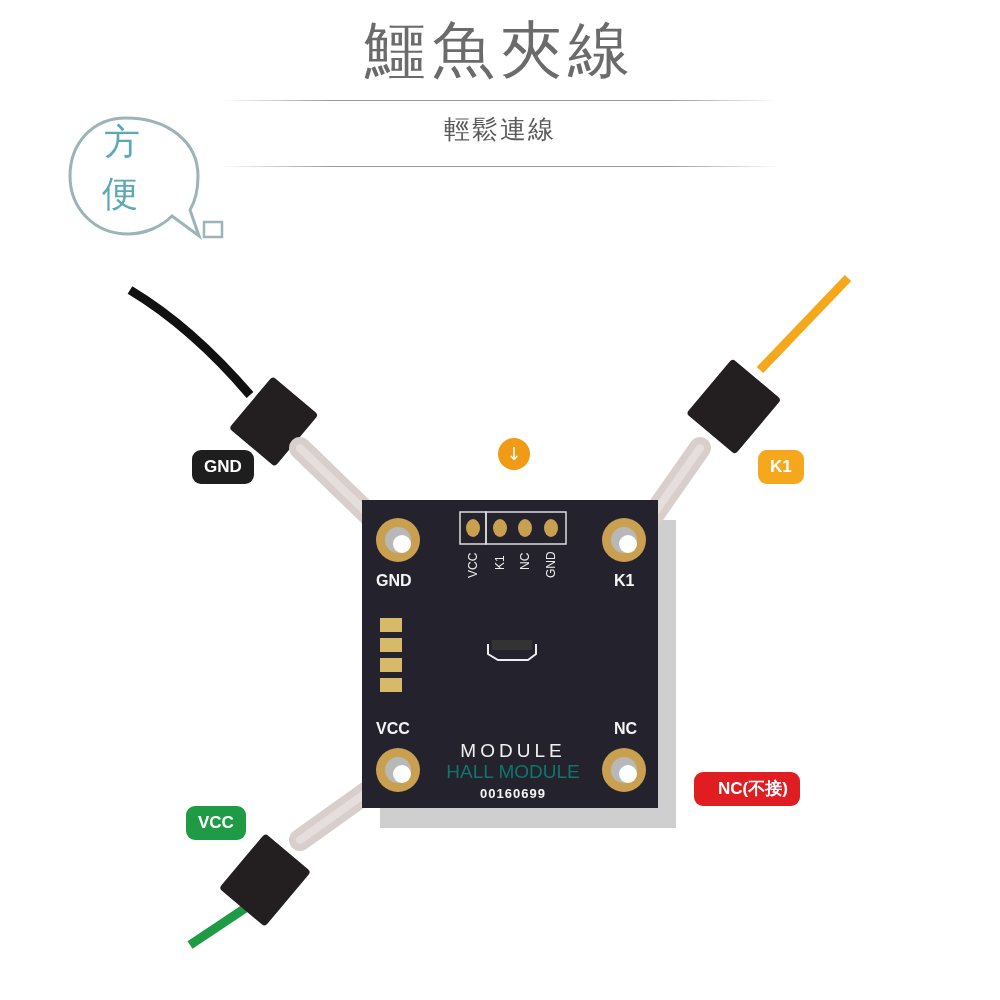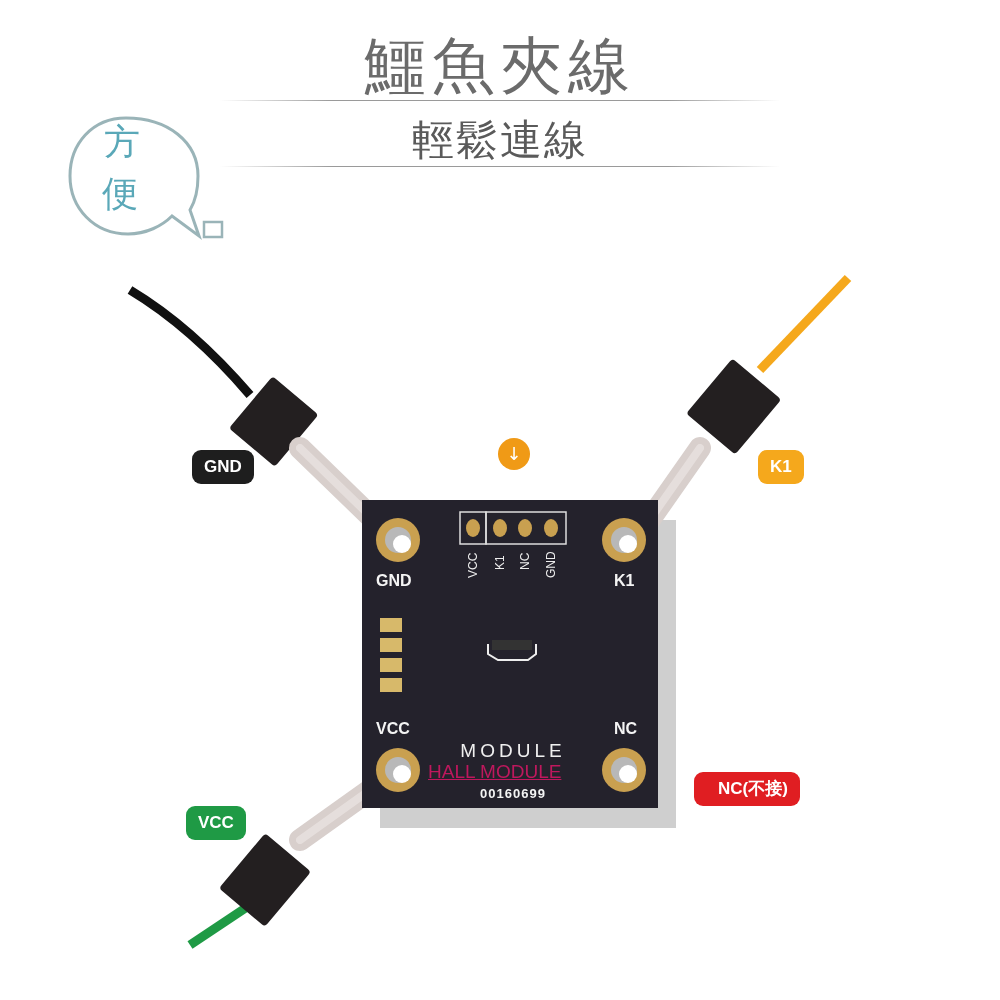--- a/index.html
+++ b/index.html
@@ -1,22 +1,22 @@
 <!DOCTYPE html>
 <html><head>
 <meta charset="utf-8">
 <style>
   html, body { margin:0; padding:0; background:#ffffff; }
   body { width:1000px; height:1000px; position:relative; overflow:hidden;
          font-family: "DejaVu Sans", sans-serif; color:#555; }
   .abs { position:absolute; }
   .title { left:0; width:1000px; top:8px; text-align:center; font-size:62px;
-           color:#6b6b6b; letter-spacing:6px; font-weight:300;margin-top:16px; }
+           color:#6b6b6b; letter-spacing:6px; font-weight:300; }
   .rule { height:1px; background:linear-gradient(90deg, rgba(150,150,150,0), #9a9a9a 20%, #9a9a9a 80%, rgba(150,150,150,0)); }
-  .subtitle { left:0; width:1000px; top:112px; text-align:center; font-size:42px;
+  .subtitle { left:0; width:1000px; top:112px; text-align:center; font-size:26px;
               color:#5a5a5a; letter-spacing:2px; }
   .desc { left:240px; width:600px; text-align:center; font-size:27px; color:#666;
           letter-spacing:2px; line-height:46px; top:196px; }
   .bubble-label { font-family:"DejaVu Sans", sans-serif; font-size:36px; color:#5aa8b8; }
   .tag { font-family:"Liberation Sans", sans-serif; font-weight:bold; color:#fff;
          font-size:17px; border-radius:9px; padding:0 12px; height:34px; line-height:34px;
          text-align:center; }
   .pcb { left:362px; top:500px; width:296px; height:308px; }
   .silk { font-family:"Liberation Sans", sans-serif; font-weight:bold; color:#f4f4f4; }
   .pin-label { font-family:"Liberation Sans", sans-serif; color:#eee; font-size:12px;
@@ -105,21 +105,21 @@
   <div class="abs silk" style="left:252px; top:72px; font-size:16px;">K1</div>
   <div class="abs silk" style="left:14px; top:220px; font-size:16px;">VCC</div>
   <div class="abs silk" style="left:252px; top:220px; font-size:16px;">NC</div>
 
   <div class="abs pin-label" style="left:104px; top:78px;">VCC</div>
   <div class="abs pin-label" style="left:131px; top:70px;">K1</div>
   <div class="abs pin-label" style="left:156px; top:70px;">NC</div>
   <div class="abs pin-label" style="left:182px; top:78px;">GND</div>
 
   <div class="abs" style="left:66px; top:240px; width:170px; text-align:center; font-family:'Liberation Sans', sans-serif; color:#f0f0f0; font-size:19px; letter-spacing:4px;">MODULE</div>
-  <div class="abs" style="left:66px; top:261px; width:170px; text-align:left; font-family:'Liberation Sans', sans-serif; color:#be185d; font-size:19px;text-decoration:underline;">HALL MODULE</div>
+  <div class="abs" style="left:66px; top:261px; width:170px; text-align:center; font-family:'Liberation Sans', sans-serif; color:#0f766e; font-size:19px;">HALL MODULE</div>
   <div class="abs silk" style="left:66px; top:286px; width:170px; text-align:center; font-size:13px; letter-spacing:1px;">00160699</div>
 </div>
 
 <div class="abs" style="left:498px; top:438px; width:32px; height:32px; border-radius:50%; background:#f09a16; color:#fff; text-align:center; line-height:32px; font-size:18px;">↓</div>
 
 <div class="abs tag" style="left:192px; top:450px; background:#1e1e1e;">
   <span>GND</span>
 </div>
 <div class="abs tag" style="left:758px; top:450px; background:#f5a81c;">
   <span>K1</span>

